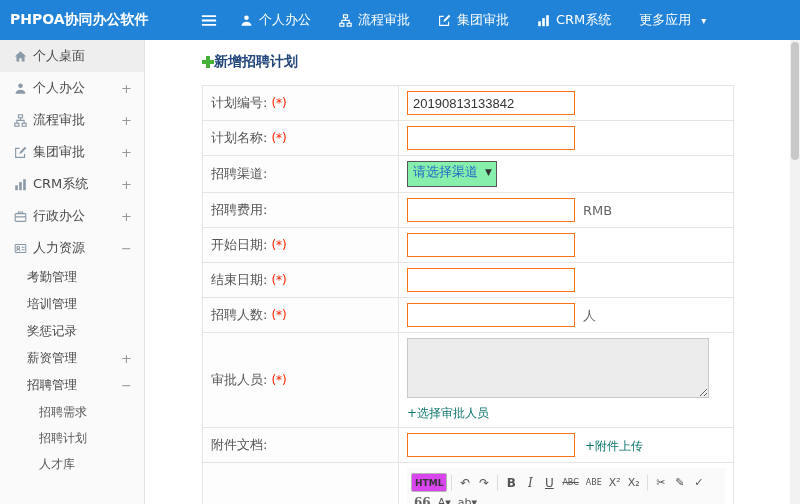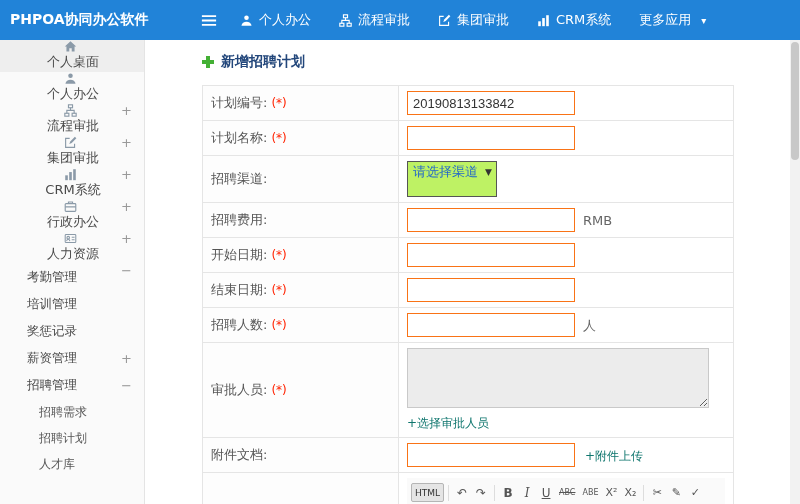--- a/index.html
+++ b/index.html
@@ -15,57 +15,57 @@
   .nav-items { display:flex; height:40px; }
   .nav-item { display:flex; align-items:center; gap:6px; padding:0 14px; height:40px;
     color:#fff; font-size:13px; cursor:pointer; white-space:nowrap; }
   .nav-item .nicon { display:inline-flex; }
   .caret { font-size:10px; margin-left:4px; }
 
   
   .sidebar { position:absolute; top:40px; left:0; width:145px; height:464px;
     background:#fafafa; border-right:1px solid #e4e4e4; }
   .side-item { display:flex; align-items:center; padding:0 12px 0 14px; color:#4a4a4a; cursor:pointer; }
-  .side-item.l0 { height:32px; font-size:13px;flex-direction:column; }
+  .side-item.l0 { height:32px; font-size:13px; }
   .side-item.l1 { height:27px; padding-left:27px; font-size:12.5px; }
   .side-item.l2 { height:26px; padding-left:39px; font-size:12px; color:#555; }
   .side-item.active { background:#eeeeee; }
   .sicon { width:19px; display:inline-flex; color:#8b9aa8; }
   .stoggle { margin-left:auto; color:#999; font-size:13px; }
 
   
   .main { position:absolute; top:40px; left:146px; width:644px; height:464px;
     background:#fff; padding:13px 0 0 56px; overflow:hidden; }
-  .page-title-row { display:flex; align-items:center; gap:7px; }
+  .page-title-row { display:flex; align-items:center; gap:0; }
   .plus-icon { position:relative; width:12px; height:12px; display:inline-block; }
   .plus-icon::before { content:""; position:absolute; left:0; top:4px; width:12px; height:4px; background:#44b035; }
   .plus-icon::after  { content:""; position:absolute; left:4px; top:0; width:4px; height:12px; background:#44b035; }
   .page-title { font-size:14px; font-weight:bold; color:#23477b; }
 
   table.form { margin-top:14px; border-collapse:collapse; width:532px; background:#fff; }
   table.form td { border:1px solid #e5e5e5; padding:5px 8px; font-size:13px; color:#555; vertical-align:middle; }
   td.lbl { width:196px; background:#fdfdfd; }
   .req { color:#ff2200; margin-left:4px; font-size:12px; }
   .txt { width:168px; height:24px; border:1px solid #f97316; padding:0 5px; font-size:13px; color:#333; background:#fff; }
   .suffix { margin-left:8px; color:#666; }
-  .select-box { display:inline-flex; align-items:center; border:1px solid #555; background:#bef264;
-    padding:1px 2px 15px 5px; color:#2468c8; font-size:13px; cursor:pointer; }
+  .select-box { display:inline-flex; align-items:center; border:1px solid #555; background:#86efac;
+    padding:1px 2px 5px 5px; color:#2468c8; font-size:13px; cursor:pointer; }
   .sel-caret { margin-left:5px; font-size:9px; color:#333; padding:1px 2px; }
   textarea.appr { width:302px; height:60px; background:#ececec; border:1px solid #c9c9c9; resize:both; }
   .link { color:#0f766e; font-size:12px; cursor:pointer; text-decoration:none; }
   .link-block { display:block; margin-top:4px; }
   .ml { margin-left:10px; }
 
   
   td.editor-cell { padding:0; vertical-align:top; }
   .toolbar { background:#fafafa; padding:5px 4px; }
   .tb-row { display:flex; align-items:center; gap:1px; flex-wrap:wrap; }
   .tb-btn { min-width:18px; height:19px; display:inline-flex; align-items:center; justify-content:center;
     font-size:12px; color:#555; border:1px solid transparent; border-radius:2px; padding:0 2px; cursor:pointer; }
-  .tb-btn.html { border:1px solid #b5b5b5; background:#e5e5e5; font-size:9px; font-weight:normal; color:#333; padding:0 3px; }
+  .tb-btn.html { border:1px solid #b5b5b5; background:#d946ef; font-size:9px; font-weight:bold; color:#333; padding:0 3px; }
   .tb-btn.bold { font-weight:bold; }
   .tb-btn.italic { font-style:italic; font-family:"DejaVu Serif",serif; }
   .tb-btn.under { text-decoration:underline; }
   .tb-btn.strike { text-decoration:line-through; font-size:8px; }
   .tb-btn.abe { font-size:8px; }
   .tb-btn.small { font-size:11px; }
   .tb-btn.quote { font-family:"DejaVu Serif",serif; font-weight:bold; color:#666; }
   .tb-sep { width:1px; height:16px; background:#ddd; margin:0 3px; }
 
   

